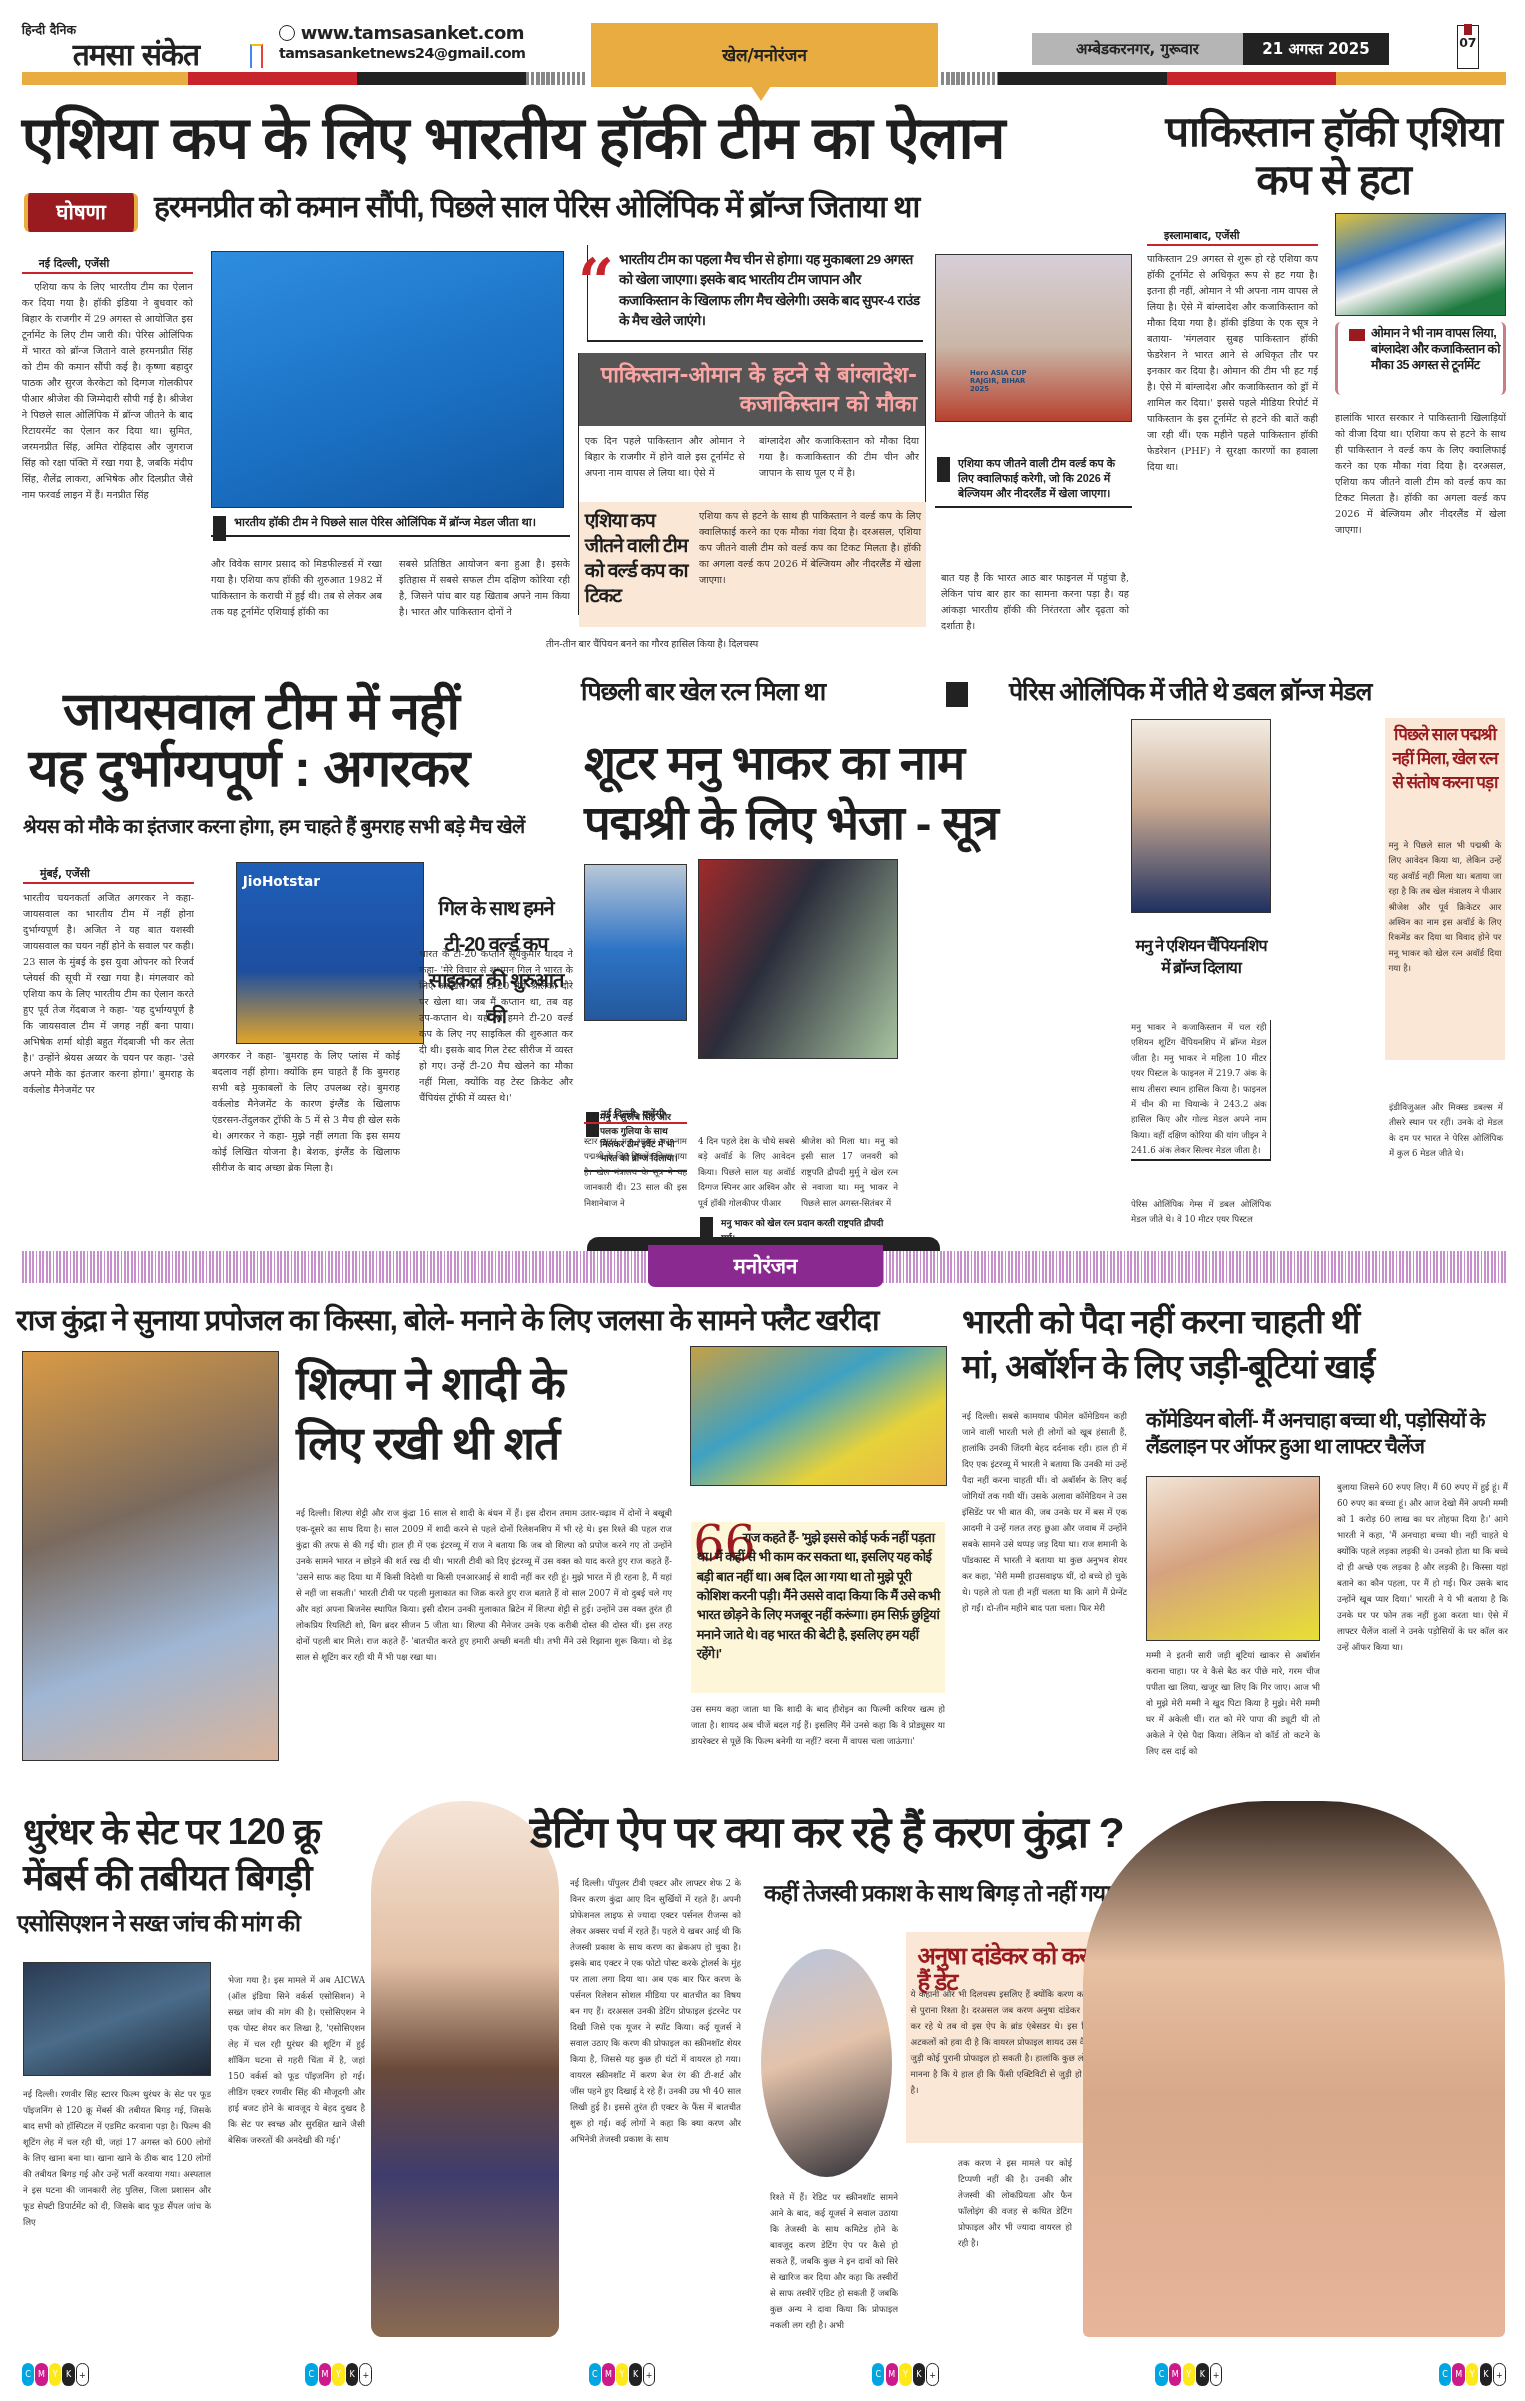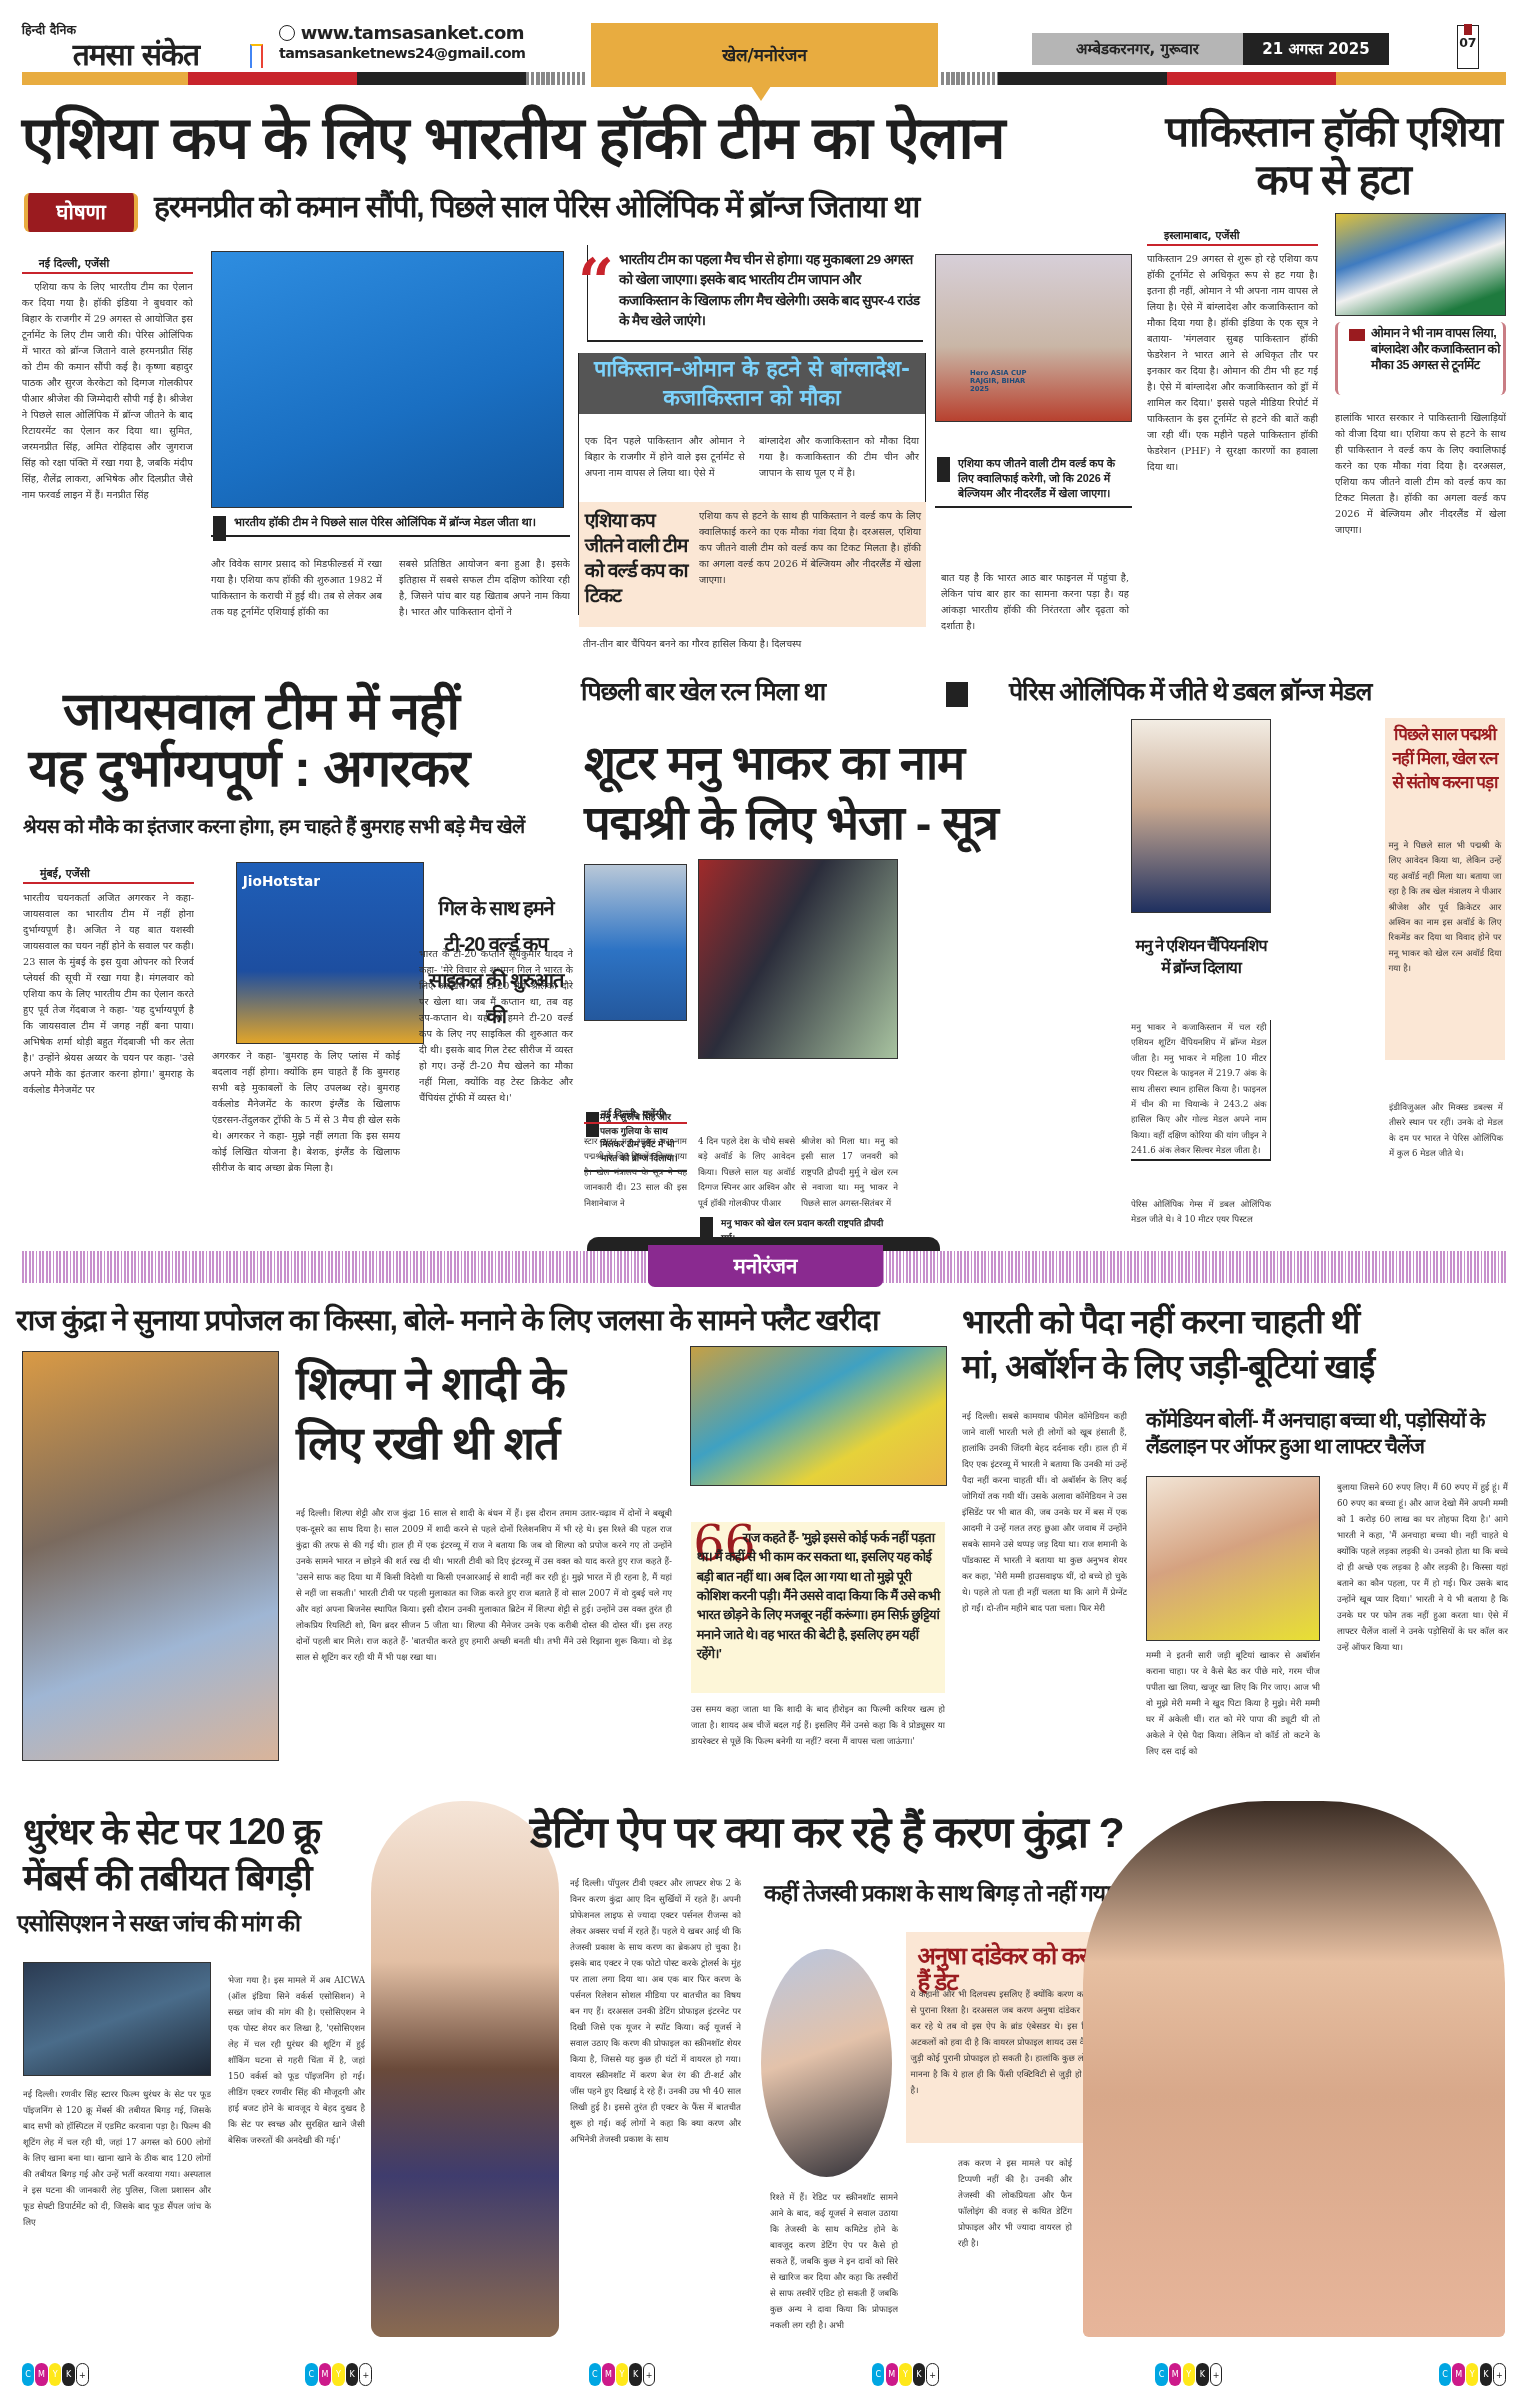--- a/index.html
+++ b/index.html
@@ -15,21 +15,21 @@
   .photo { background: linear-gradient(135deg, #5c7ea8, #2a3d5a); border: 1.1px solid #333; }
 
   
   .mast-small { font-size: 12.5px; font-weight: bold; }
   .mast-big { font-size: 30px; font-weight: bold; letter-spacing: -1.1px; }
   .section-tab { background: #e8ac40; color: #222; font-size: 17px; font-weight: bold; text-align: center; }
   .date-gray { background: #b5b5b5; font-size: 15px; font-weight: bold; text-align: center; line-height: 32px; }
   .date-black { background: #222; color: #fff; font-size: 15px; font-weight: bold; text-align: center; line-height: 32px; }
 
   .badge-red { background: #9a1b1f; color: #fff; font-size: 20.5px; font-weight: bold; text-align: center; border-left: 4.6px solid #e8ac40; border-right: 4.6px solid #e8ac40; border-radius: 5.7px; }
-  .gray-box-head { background: #555; color: #7dd3fc; font-size: 21.7px; font-weight: bold; text-align: center; line-height: 28.5px; padding: 2px; }
+  .gray-box-head { background: #555; color: #fca5a5; font-size: 21.7px; font-weight: bold; text-align: right; line-height: 28.5px; padding: 8px; }
   .peach { background: #fbe7d5; }
   .pink-box { border-left: 3.4px solid #c97d84; border-right: 3.4px solid #c97d84; border-radius: 5.7px; }
   .mnr-strip { background: repeating-linear-gradient(90deg, #c790cc 0 1.7px, #fff 1.7px 3.4px); }
   .mnr-tab { background: #8a2a90; color: #fff; font-size: 20.5px; font-weight: bold; text-align: center; border-radius: 0 0 6.8px 6.8px; }
   .mnr-cap { background: #222; border-radius: 11.4px 11.4px 0 0; }
   .cmyk { display: flex; gap: 1.1px; }
   .cmyk span { width: 12.5px; height: 23px; border-radius: 6.3px; color: #fff; font-size: 8px; text-align: center; line-height: 23px; font-family: "DejaVu Sans", sans-serif; }
   .quote-mark { font-family: "DejaVu Serif", serif; color: #c8242c; font-weight: bold; }
 </style>
 </head>
@@ -88,21 +88,21 @@
 </div>
 <div class="abs" style="left:578px;top:353px;width:348px;height:262px;border-right:1.7px solid #222;border-bottom:2.3px solid #222;border-left:1.7px solid #222;">
   <div class="gray-box-head">पाकिस्तान-ओमान के हटने से बांग्लादेश-कजाकिस्तान को मौका</div>
   <div class="body-text" style="position:absolute;left:5.7px;top:80px;width:160px;">एक दिन पहले पाकिस्तान और ओमान ने बिहार के राजगीर में होने वाले इस टूर्नामेंट से अपना नाम वापस ले लिया था। ऐसे में</div>
   <div class="body-text" style="position:absolute;left:180px;top:80px;width:160px;">बांग्लादेश और कजाकिस्तान को मौका दिया गया है। कजाकिस्तान की टीम चीन और जापान के साथ पूल ए में है।</div>
 </div>
 <div class="abs peach" style="left:579px;top:502px;width:347px;height:125px;">
   <div class="headline" style="position:absolute;left:5.7px;top:5.7px;width:103px;font-size:19.4px;line-height:25px;">एशिया कप जीतने वाली टीम को वर्ल्ड कप का टिकट</div>
   <div class="body-text" style="position:absolute;left:120px;top:5.7px;width:222px;">एशिया कप से हटने के साथ ही पाकिस्तान ने वर्ल्ड कप के लिए क्वालिफाई करने का एक मौका गंवा दिया है। दरअसल, एशिया कप जीतने वाली टीम को वर्ल्ड कप का टिकट मिलता है। हॉकी का अगला वर्ल्ड कप 2026 में बेल्जियम और नीदरलैंड में खेला जाएगा।</div>
 </div>
-<div class="abs body-text" style="left:583px;top:636px;width:348px;">तीन-तीन बार चैंपियन बनने का गौरव हासिल किया है। दिलचस्प</div>
+<div class="abs body-text" style="left:546px;top:636px;width:348px;font-family:Liberation Serif, serif;">तीन-तीन बार चैंपियन बनने का गौरव हासिल किया है। दिलचस्प</div>
 
 <div class="abs photo" style="left:935px;top:254px;width:197px;height:168px;background:linear-gradient(180deg,#d7cfd8 0%,#c9b6a6 55%,#b8412f 100%);">
   <div style="position:absolute;left:34px;top:114px;width:68px;font-size:6.8px;font-weight:bold;color:#1f4c7a;">Hero ASIA CUP RAJGIR, BIHAR 2025</div>
 </div>
 <div class="abs caption" style="left:935px;top:430px;width:197px;font-size:10.8px;">एशिया कप जीतने वाली टीम वर्ल्ड कप के लिए क्वालिफाई करेगी, जो कि 2026 में बेल्जियम और नीदरलैंड में खेला जाएगा।</div>
 <div class="abs body-text" style="left:941px;top:570px;width:188px;">बात यह है कि भारत आठ बार फाइनल में पहुंचा है, लेकिन पांच बार हार का सामना करना पड़ा है। यह आंकड़ा भारतीय हॉकी की निरंतरता और दृढ़ता को दर्शाता है।</div>
 
 <div class="abs headline" style="left:1157px;top:108px;width:353px;font-size:42px;line-height:48px;text-align:center;">पाकिस्तान हॉकी एशिया कप से हटा</div>
 <div class="abs dateline" style="left:1147px;top:227px;width:171px;">इस्लामाबाद, एजेंसी</div>
 <div class="abs body-text" style="left:1147px;top:251px;width:171px;height:399px;overflow:hidden;">पाकिस्तान 29 अगस्त से शुरू हो रहे एशिया कप हॉकी टूर्नामेंट से अधिकृत रूप से हट गया है। इतना ही नहीं, ओमान ने भी अपना नाम वापस ले लिया है। ऐसे में बांग्लादेश और कजाकिस्तान को मौका दिया गया है। हॉकी इंडिया के एक सूत्र ने बताया- 'मंगलवार सुबह पाकिस्तान हॉकी फेडरेशन ने भारत आने से अधिकृत तौर पर इनकार कर दिया है। ओमान की टीम भी हट गई है। ऐसे में बांग्लादेश और कजाकिस्तान को ड्रॉ में शामिल कर दिया।' इससे पहले मीडिया रिपोर्ट में पाकिस्तान के इस टूर्नामेंट से हटने की बातें कही जा रही थीं। एक महीने पहले पाकिस्तान हॉकी फेडरेशन (PHF) ने सुरक्षा कारणों का हवाला दिया था।</div>

